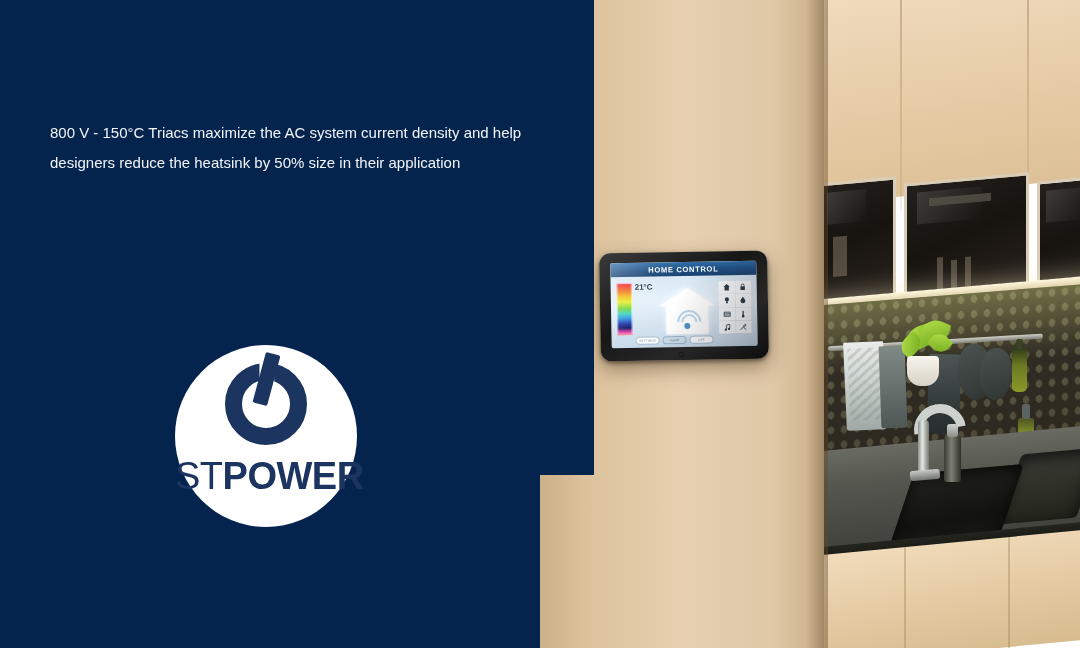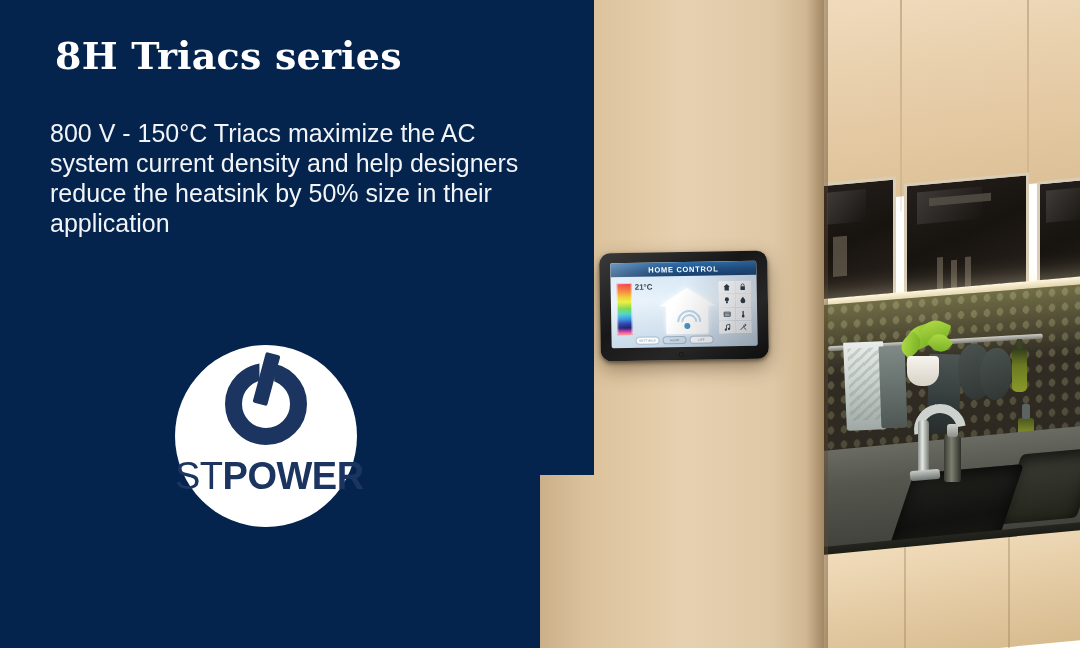--- a/index.html
+++ b/index.html
@@ -185,21 +185,21 @@
   .tablet-home{position:absolute;left:78px;bottom:3px;width:5px;height:5px;border-radius:50%;
     background:#2b2b2b;box-shadow:inset 0 0 2px #000;}
 
   
   .navy{position:absolute;left:0;top:0;width:594px;height:475px;background:#04244e;}
   .navy2{position:absolute;left:0;top:475px;width:540px;height:173px;background:#04244e;}
 
   .headline{position:absolute;left:55px;top:33px;color:#ffffff;font-size:38px;
     font-family:"DejaVu Serif",serif;font-weight:600;letter-spacing:.2px;}
   .subtext{position:absolute;left:50px;top:118px;width:480px;color:#f2f4f7;
-    font-size:25px;line-height:30px;font-family:"Liberation Sans",sans-serif;}
+    font-size:15px;line-height:30px;font-family:"Liberation Sans",sans-serif;}
 
   
   .logo{position:absolute;left:175px;top:345px;width:182px;height:182px;border-radius:50%;
     background:#ffffff;}
   .power-ring{position:absolute;left:50px;top:18px;width:82px;height:82px;border-radius:50%;
     border:17px solid #1b3560;box-sizing:border-box;
     clip-path:polygon(0% 0%, 42% 0%, 42% 26%, 60% 26%, 60% 0%, 100% 0%, 100% 100%, 0% 100%);}
   .power-bar{position:absolute;left:84px;top:8px;width:15px;height:52px;background:#1b3560;
     transform:rotate(15deg);border-radius:2px;}
   .logo-text{position:absolute;left:0;top:110px;width:182px;text-align:left;
@@ -355,21 +355,20 @@
         </div>
       </div>
     </div>
     <div class="tablet-glare"></div>
     <div class="tablet-home"></div>
   </div>
 
   <div class="navy"></div>
   <div class="navy2"></div>
 
-  <div class="headline">8H Triacs series</div>
   <div class="subtext">800 V - 150°C Triacs maximize the AC system current density and help designers reduce the heatsink by 50% size in their application</div>
 
   <div class="logo">
     <div class="power-ring"></div>
     <div class="power-bar"></div>
     <div class="logo-text">
       <span class="lt-st">ST</span><span class="lt-power">POWER</span>
     </div>
   </div>
 

